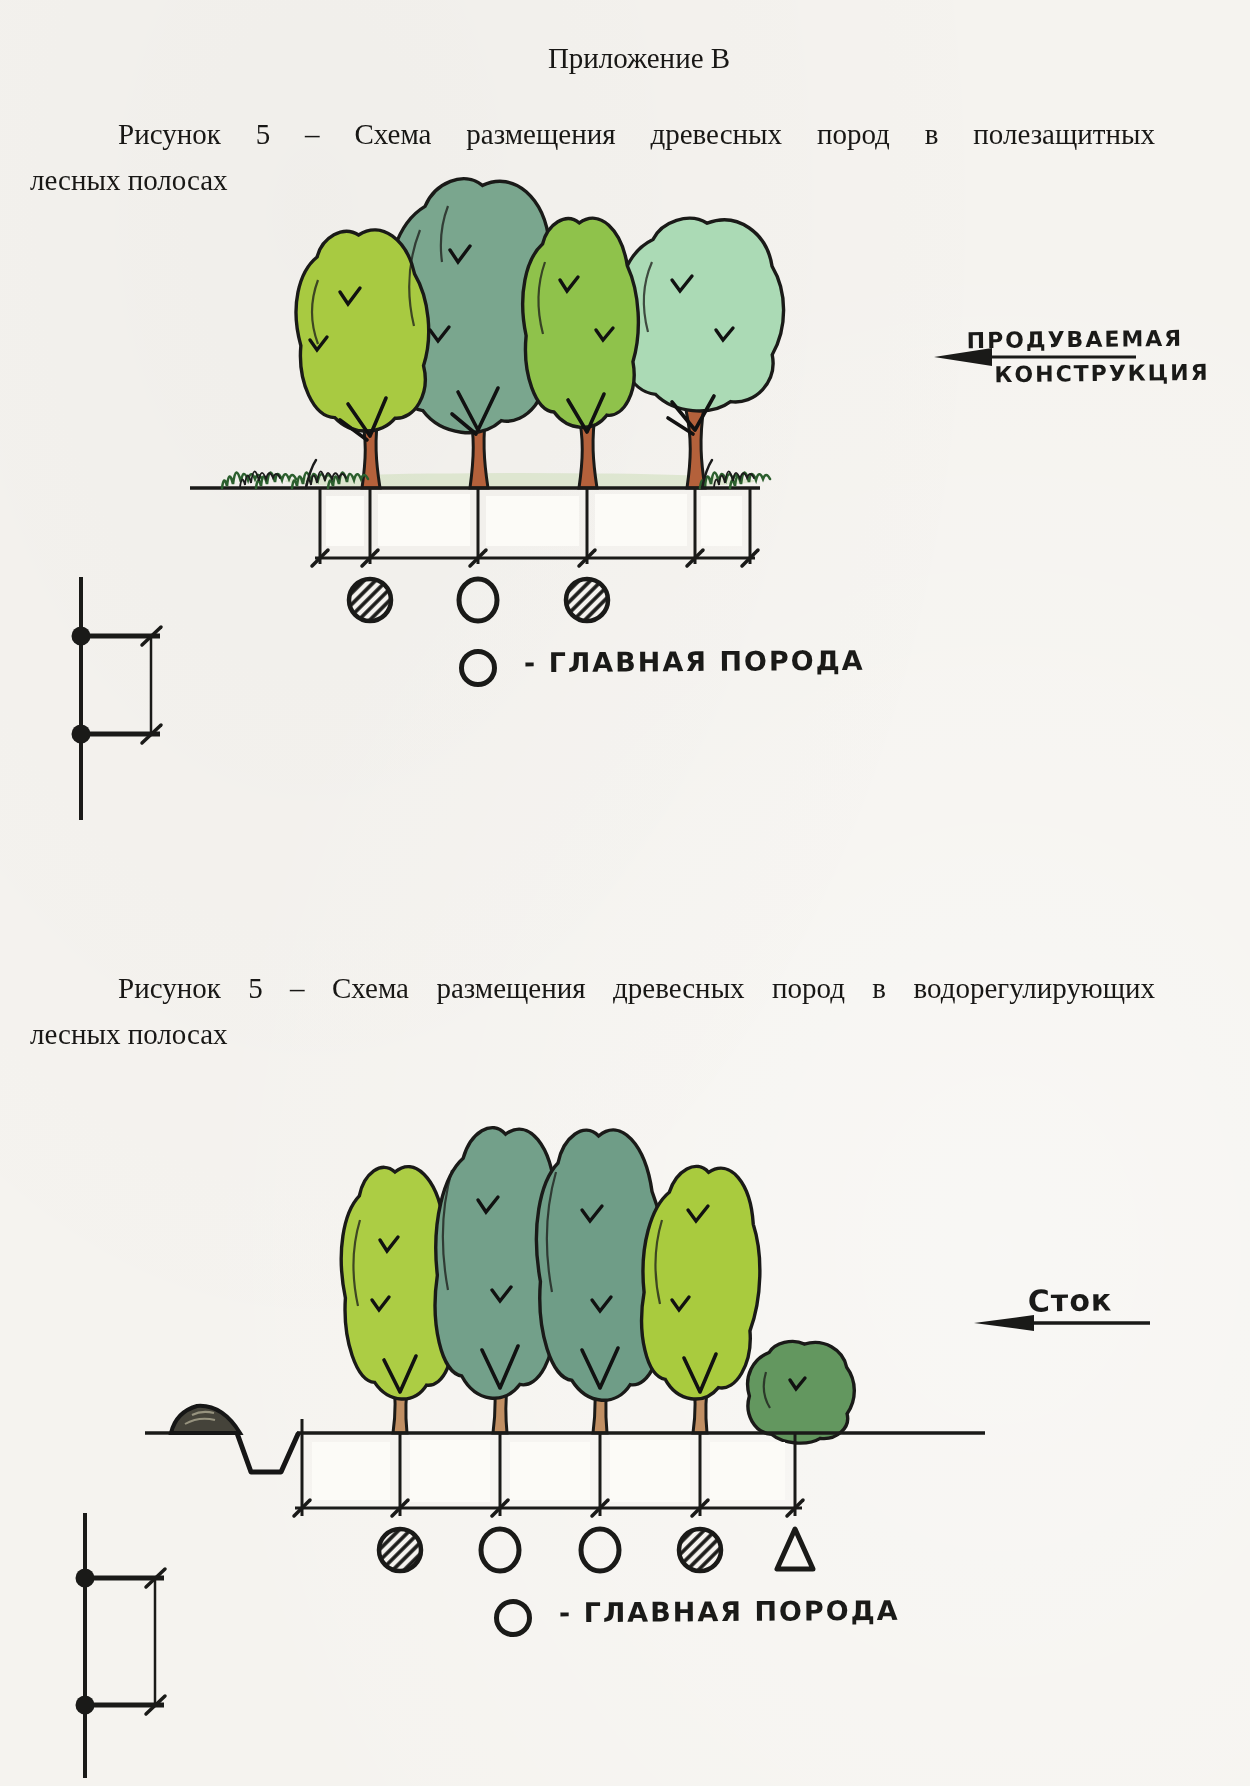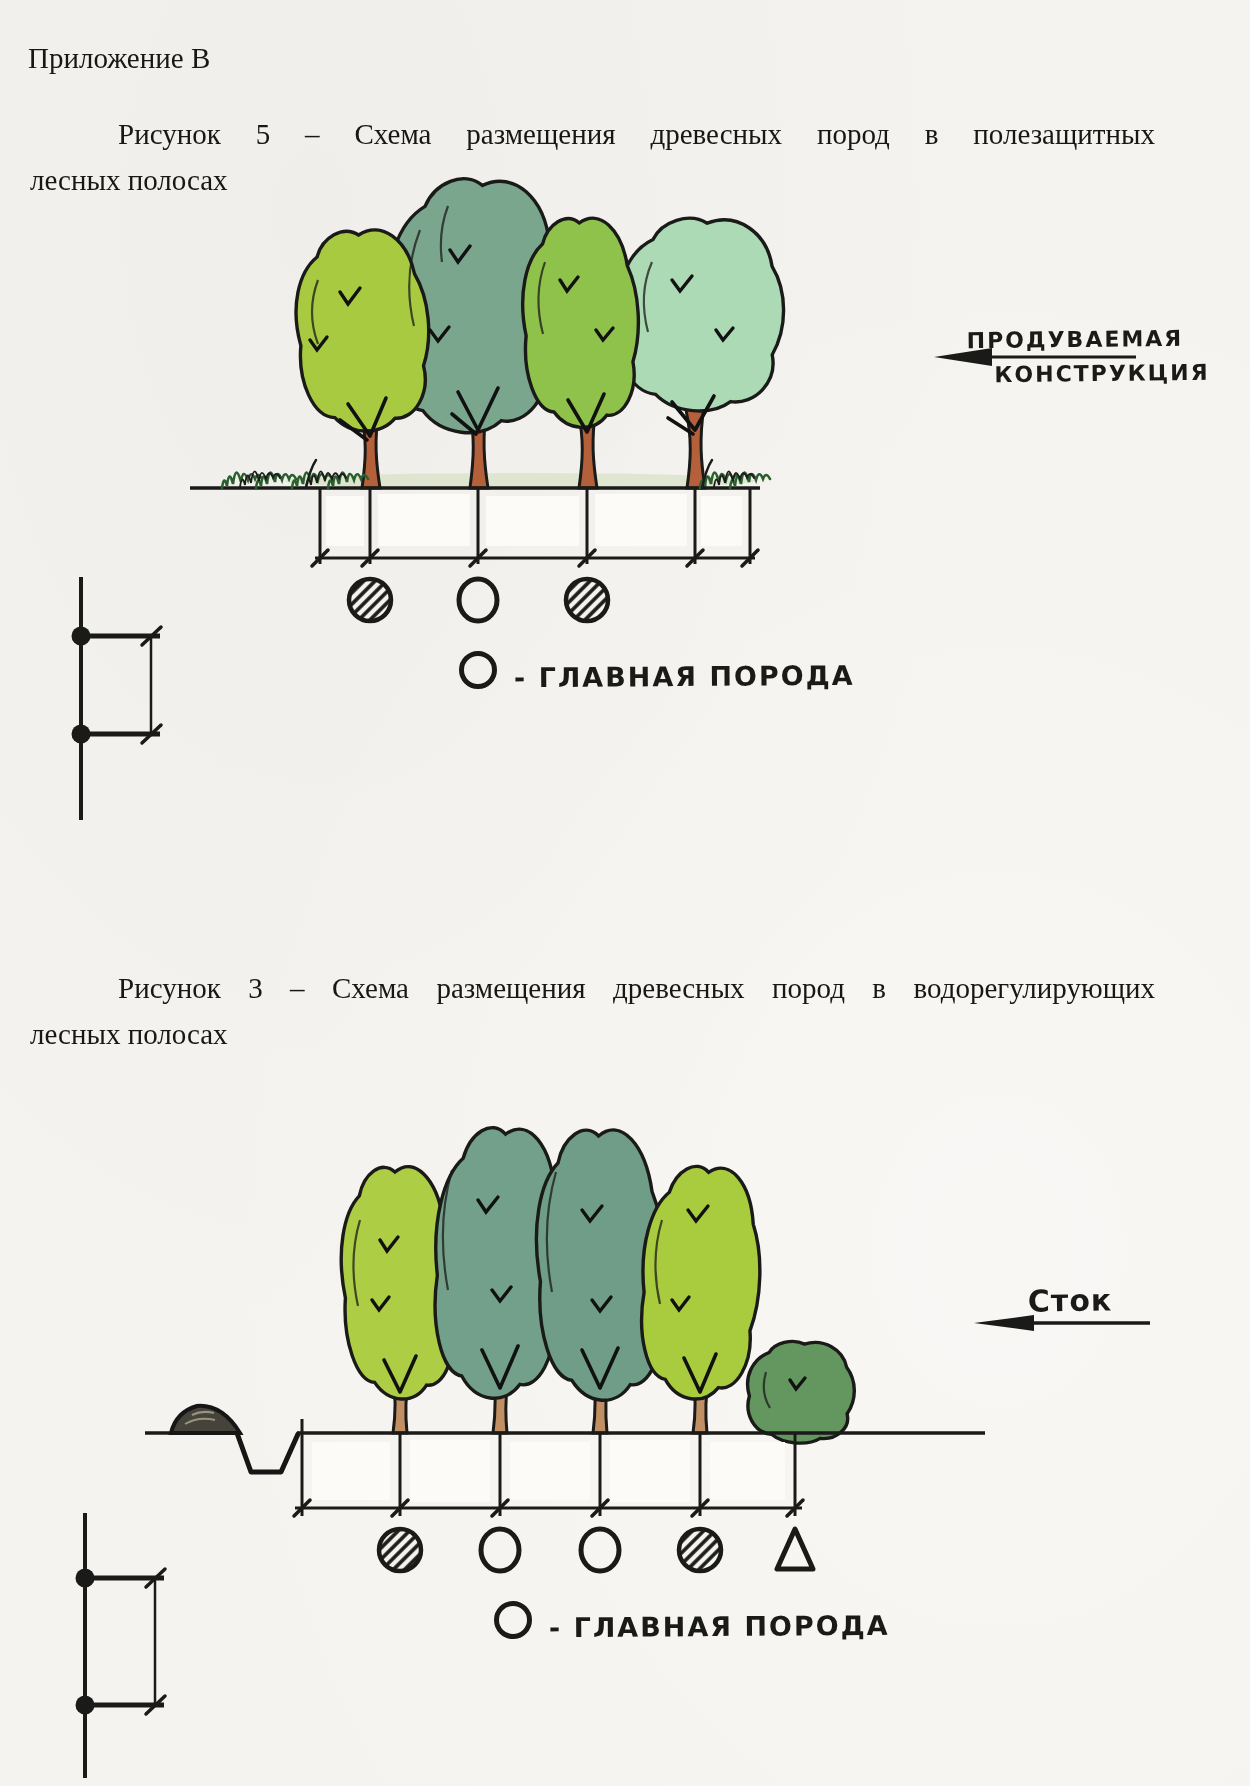--- a/index.html
+++ b/index.html
@@ -8,31 +8,31 @@
     background:
       radial-gradient(ellipse at 25% 12%, rgba(0,0,0,0.02), transparent 55%),
       radial-gradient(ellipse at 80% 70%, rgba(255,255,255,0.35), transparent 60%),
       #f5f3ef;
     overflow:hidden;
     font-family:"Liberation Serif", serif;
   }
   .abs { position:absolute; }
   .art { position:absolute; left:0; top:0; }
   .serif { font-family:"Liberation Serif", serif; font-size:29px; color:#181715; }
-  .title { left:0; top:42px; width:1250px; padding-left:28px; box-sizing:border-box; }
+  .title { left:0; top:42px; width:1250px; padding-left:28px; box-sizing:border-box; text-align:center; }
   .cap-just { left:30px; top:118px; width:1125px; text-indent:88px; text-align:justify; text-align-last:justify; }
   .cap2-just { top:972px; }
   .cap-l2a { left:30px; top:164px; }
   .cap-l2b { left:30px; top:1018px; }
   .hand { font-family:"DejaVu Sans", sans-serif; font-weight:700; color:#1a1a18; }
   .ann { width:280px; text-align:center; font-size:22px; letter-spacing:2px; transform:rotate(-0.6deg); }
   .ann1a { left:935px; top:327px; }
   .ann1b { left:962px; top:361px; }
   .ann2  { left:1000px; top:1283px; width:140px; text-align:center; font-size:30px; letter-spacing:1px; transform:rotate(-1deg); }
-  .legend-row { display:flex; align-items:flex-end; gap:14px; height:46px; }
+  .legend-row { display:flex; align-items:flex-start; gap:24px; height:46px; }
   .legend-row .lbl { font-size:27px; letter-spacing:2px; white-space:nowrap; transform:rotate(-0.4deg); }
   .f1r1 { left:456px; top:646px; }
   .f1r2 { left:459px; top:722px; }
   .f2r1 { left:491px; top:1596px; }
   .f2r2 { left:491px; top:1670px; }
   .f2r3 { left:494px; top:1738px; }
 </style>
 </head>
 <body>
 
@@ -266,21 +266,21 @@
   <div class="abs hand ann ann1a">ПРОДУВАЕМАЯ</div>
   <div class="abs hand ann ann1b">КОНСТРУКЦИЯ</div>
 
   <div class="abs legend-row f1r1">
     <svg width="44" height="44">
       <circle cx="22" cy="22" r="16.5" fill="none" stroke="#1a1a18" stroke-width="5"></circle>
     </svg>
     <span class="hand lbl">- ГЛАВНАЯ ПОРОДА</span>
   </div>
 
-  <div class="abs serif cap-just cap2-just">Рисунок 3 – Схема размещения древесных пород в водорегулирующих</div>
+  <div class="abs serif cap-just cap2-just">Рисунок 5 – Схема размещения древесных пород в водорегулирующих</div>
   <div class="abs serif cap-l2b">лесных полосах</div>
 
   <div class="abs hand ann2">Сток</div>
 
   <div class="abs legend-row f2r1">
     <svg width="44" height="44">
       <circle cx="22" cy="22" r="16.5" fill="none" stroke="#1a1a18" stroke-width="5"></circle>
     </svg>
     <span class="hand lbl">- ГЛАВНАЯ ПОРОДА</span>
   </div>

